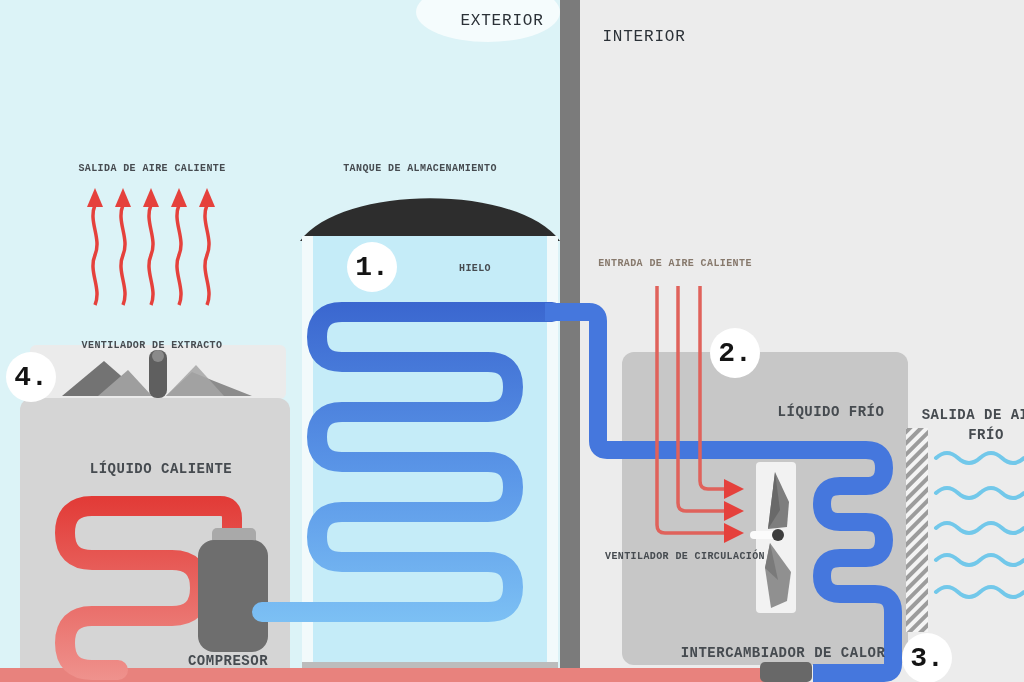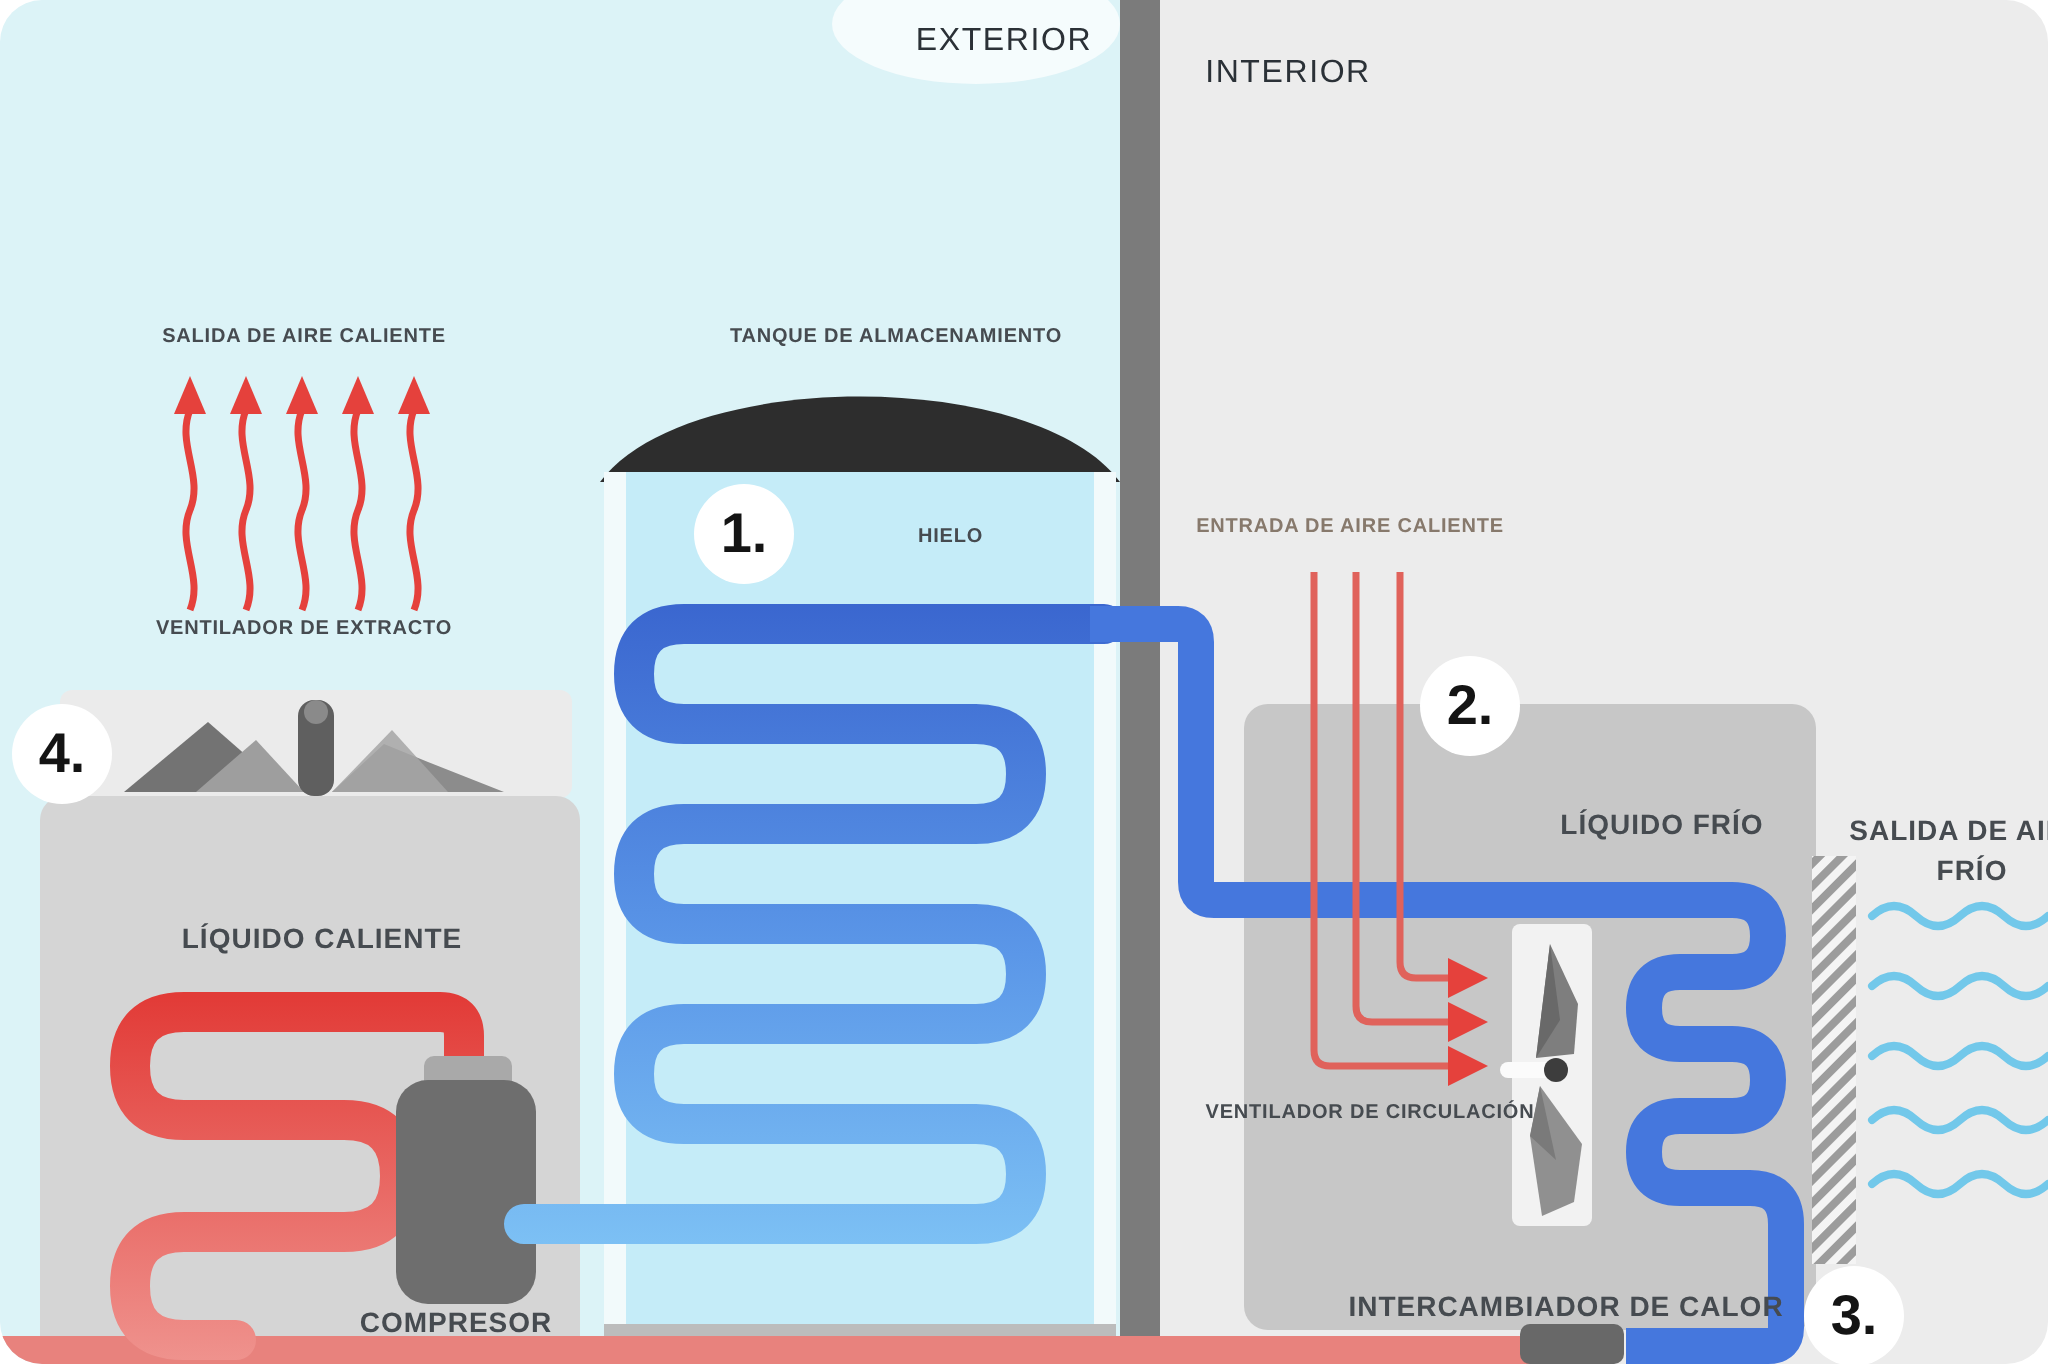--- a/index.html
+++ b/index.html
@@ -1,19 +1,18 @@
 <!DOCTYPE html>
 <html><head>
 <meta charset="utf-8">
 <style>
   html,body{margin:0;padding:0;background:#fff;}
   #stage{
     position:relative;width:1024px;height:682px;overflow:hidden;
-    font-family:Liberation Sans, sans-serif;
-    border-radius:21px;
+    font-family:Liberation Mono, monospace;
     -webkit-font-smoothing:antialiased;
   }
   #stage svg{position:absolute;left:0;top:0;}
   .lbl{
     position:absolute;font-size:10px;font-weight:700;letter-spacing:.4px;
     color:#464b50;white-space:nowrap;transform:translateX(-50%);
   }
   .lbl.big{font-size:14px;letter-spacing:.5px;}
   .lbl.left{transform:none;margin-left:48px;}
   .lbl.warm{color:#87796c;}
@@ -135,22 +134,22 @@
       <path d="M936,528 q 11,-10 22,0 t 22,0 t 22,0 t 22,0"></path>
       <path d="M936,560 q 11,-10 22,0 t 22,0 t 22,0 t 22,0"></path>
       <path d="M936,592 q 11,-10 22,0 t 22,0 t 22,0 t 22,0"></path>
     </g>
   </svg>
 
   <div class="zone-title" style="left:502px;top:12px;">EXTERIOR</div>
   <div class="zone-title" style="left:644px;top:12px;margin-top:16px;">INTERIOR</div>
 
   <div class="lbl" style="left:152px;top:163px;">SALIDA DE AIRE CALIENTE</div>
-  <div class="lbl" style="left:152px;top:309px;">VENTILADOR DE EXTRACTO</div>
-  <div class="lbl" style="left:420px;top:163px;margin-left:28px;">TANQUE DE ALMACENAMIENTO</div>
+  <div class="lbl" style="left:152px;top:340px;">VENTILADOR DE EXTRACTO</div>
+  <div class="lbl" style="left:420px;top:163px;">TANQUE DE ALMACENAMIENTO</div>
   <div class="lbl left" style="left:411px;top:263px;">HIELO</div>
   <div class="lbl big" style="left:139px;top:461px;padding-left:44px;">LÍQUIDO CALIENTE</div>
   <div class="lbl big" style="left:228px;top:653px;">COMPRESOR</div>
 
   <div class="lbl warm" style="left:675px;top:258px;">ENTRADA DE AIRE CALIENTE</div>
   <div class="lbl big" style="left:831px;top:404px;">LÍQUIDO FRÍO</div>
   <div class="lbl big" style="left:984px;top:407px;">SALIDA DE AIRE</div>
   <div class="lbl big" style="left:986px;top:427px;">FRÍO</div>
   <div class="lbl" style="left:685px;top:551px;">VENTILADOR DE CIRCULACIÓN</div>
   <div class="lbl big" style="left:783px;top:645px;text-align:right;">INTERCAMBIADOR DE CALOR</div>

